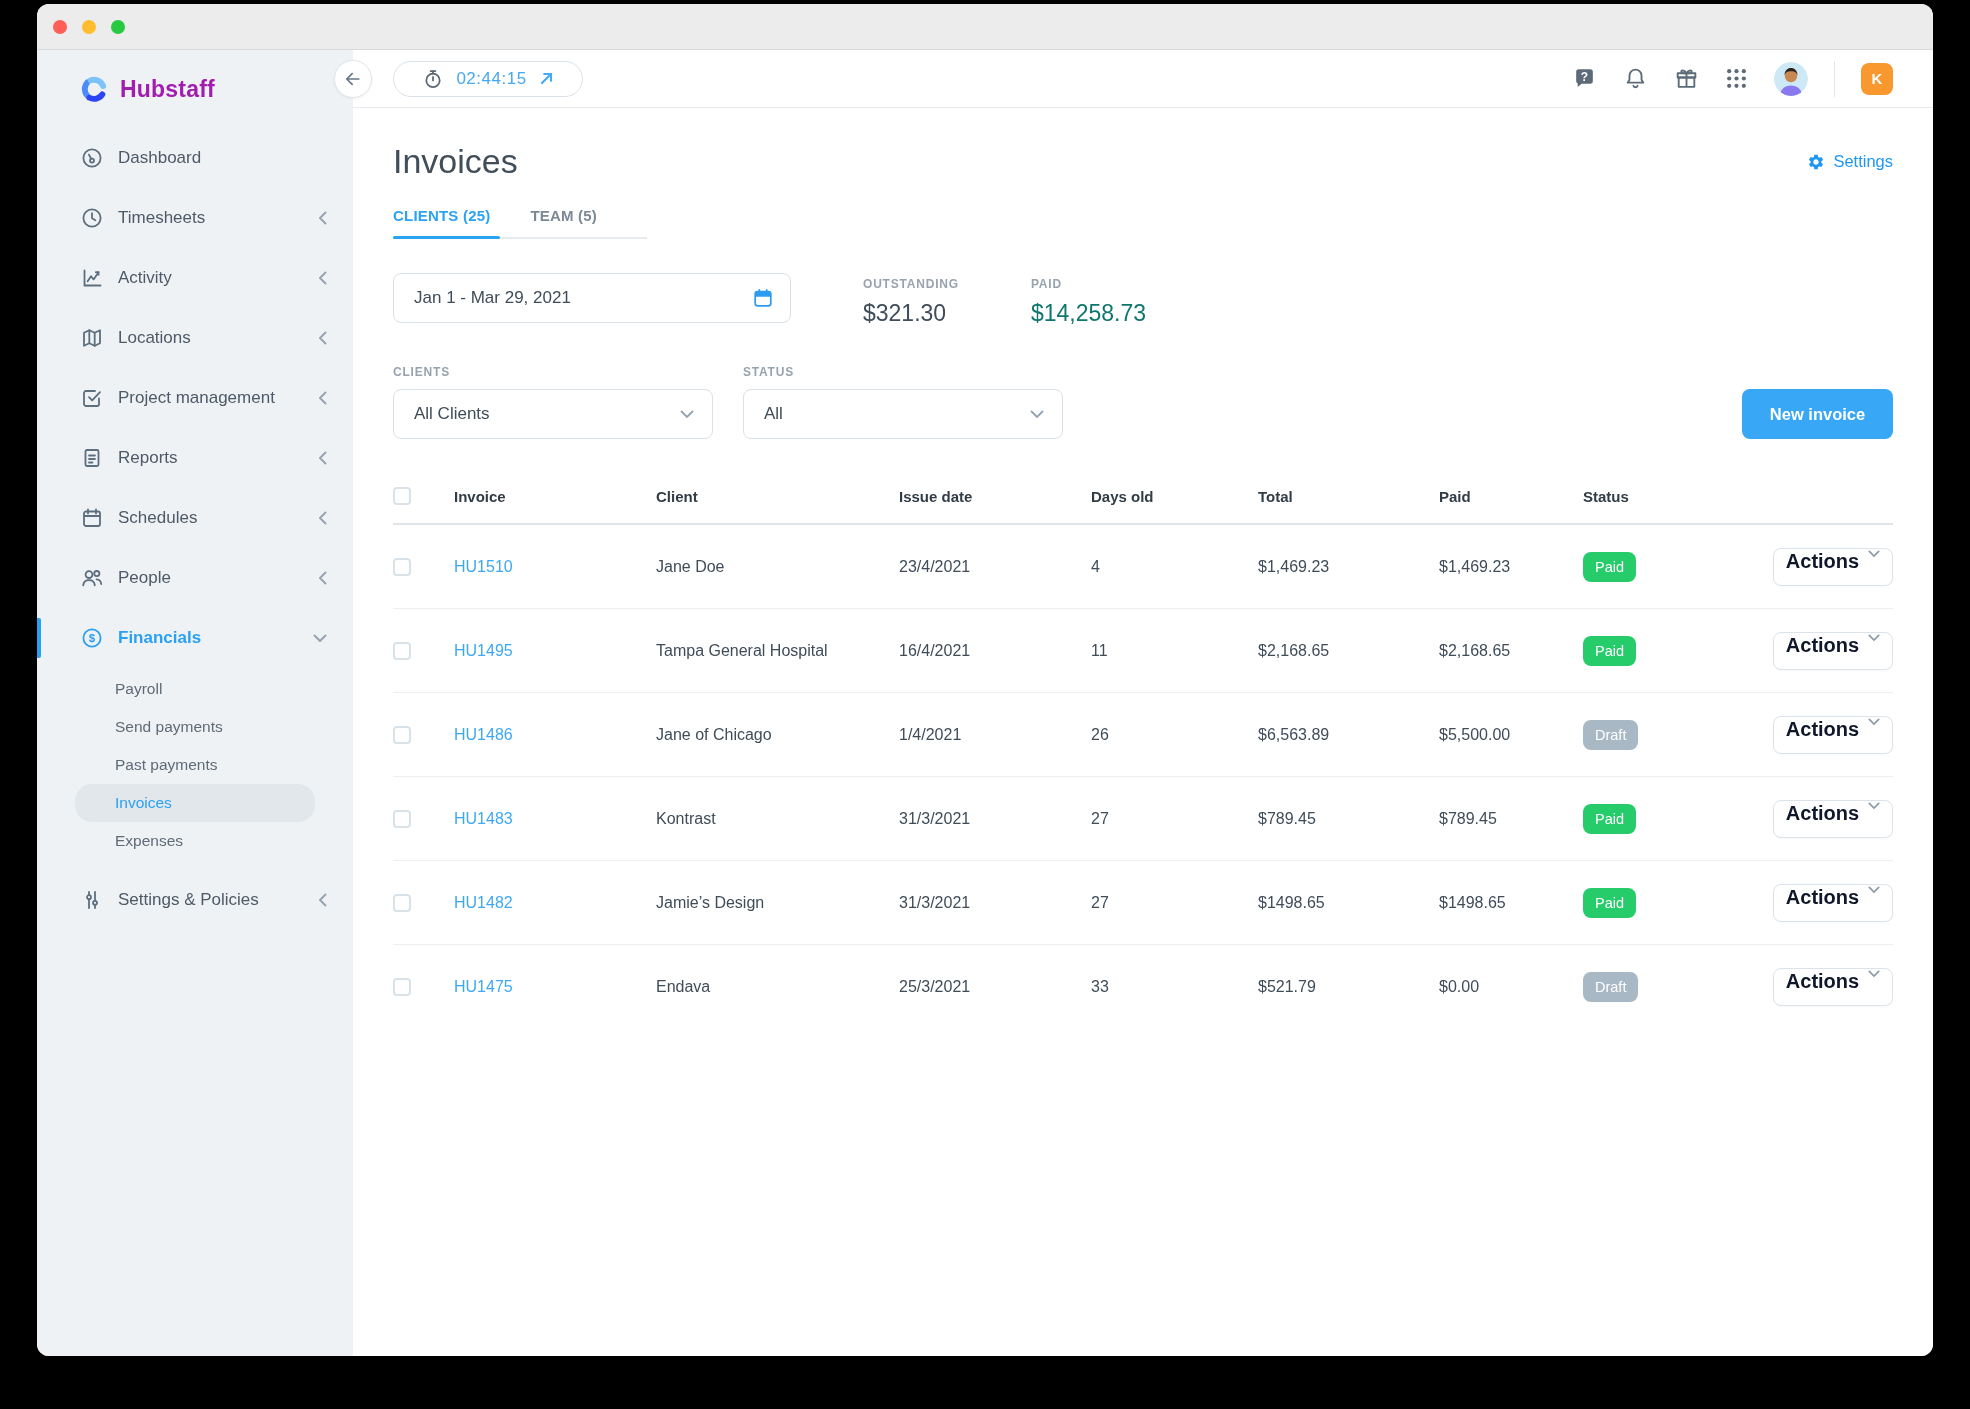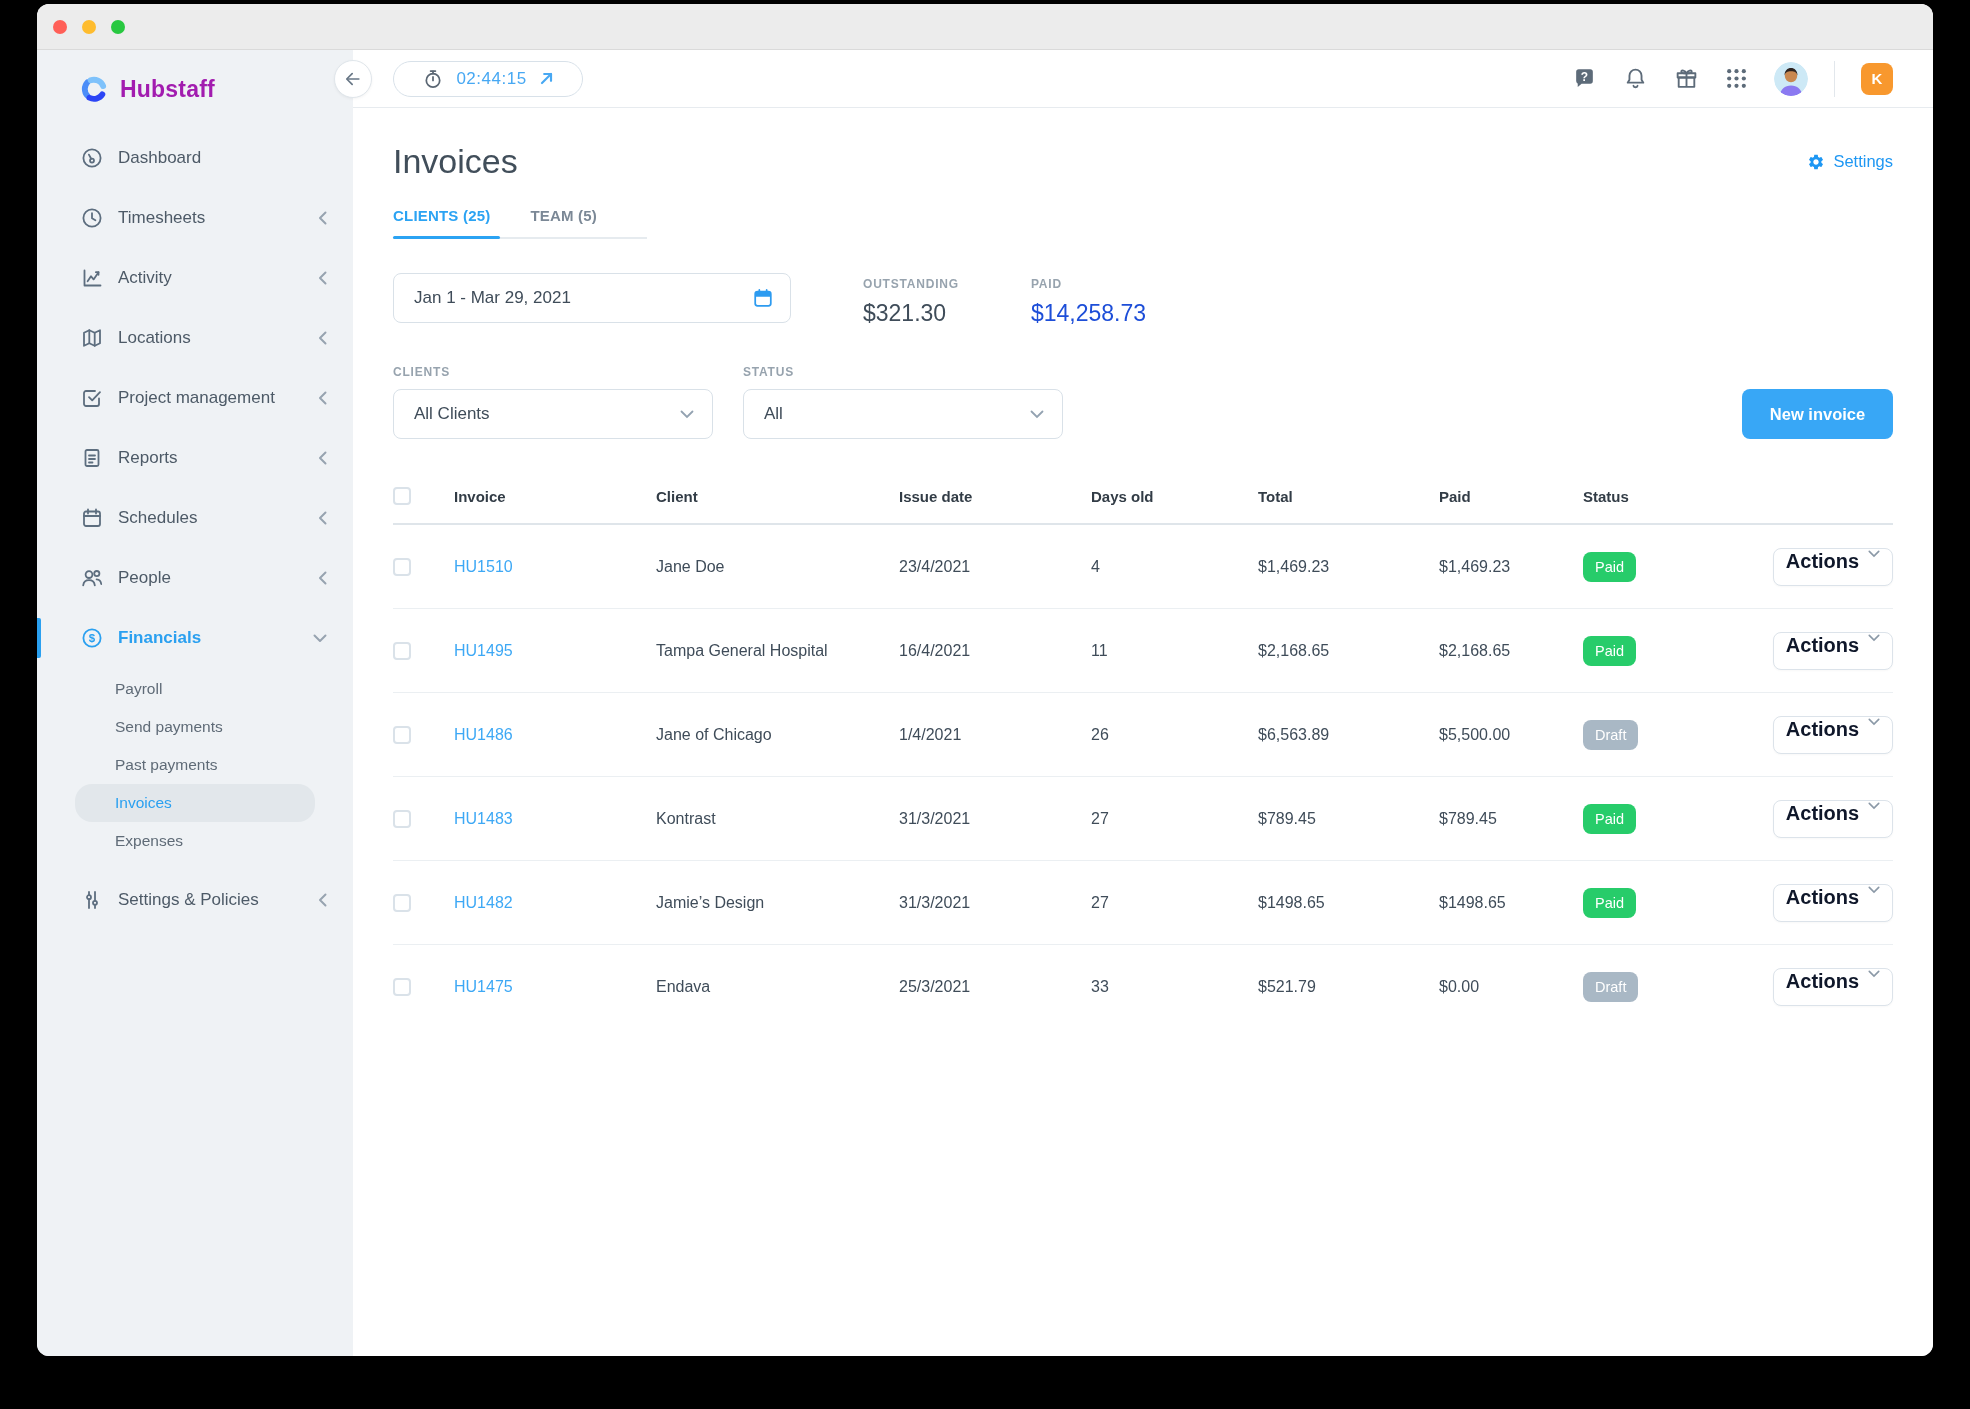--- a/index.html
+++ b/index.html
@@ -53,21 +53,21 @@
   .tabs{margin-top:26px;display:flex;gap:40px;border-bottom:2px solid #e6ebef;width:254px;}
   .tab{padding-bottom:13px;font-size:15px;font-weight:bold;color:#7b8896;letter-spacing:.2px;cursor:pointer;position:relative;white-space:nowrap;}
   .tab.active{color:#2ba3f3;}
   .tab.active::after{content:'';position:absolute;left:0;right:-10px;bottom:-2px;height:3px;background:#2ba3f3;border-radius:2px;}
   .summary-row{margin-top:34px;display:flex;align-items:flex-start;gap:72px;}
   .date-field{width:398px;height:50px;border:1px solid #d9e1e8;border-radius:8px;display:flex;
     align-items:center;justify-content:space-between;padding:0 16px 0 20px;cursor:pointer;background:#fff;}
   .date-text{font-size:17px;color:#3f4c59;}
   .metric-label{font-size:12px;font-weight:bold;color:#97a3ae;letter-spacing:.8px;margin-top:4px;}
   .metric-value{font-size:23px;color:#3f4c59;margin-top:9px;}
-  .metric-value.green{color:#1d4ed8;}
+  .metric-value.green{color:#0f766e;}
   .filters-row{margin-top:38px;display:flex;align-items:flex-end;}
   .filter-group{margin-right:30px;}
   .filter-label{font-size:12px;font-weight:bold;color:#97a3ae;letter-spacing:.8px;margin-bottom:10px;}
   .select{width:320px;height:50px;border:1px solid #d9e1e8;border-radius:8px;display:flex;align-items:center;
     justify-content:space-between;padding:0 18px 0 20px;font-size:17px;color:#3f4c59;cursor:pointer;background:#fff;}
   .btn-primary{margin-left:auto;width:151px;height:50px;border-radius:8px;background:#38a7f6;color:#fff;
     font-weight:bold;font-size:16.5px;display:flex;align-items:center;justify-content:center;cursor:pointer;border:none;}
   
   .table{margin-top:30px;}
   .tr{display:grid;grid-template-columns:61px 202px 243px 192px 167px 181px 144px 185px 1fr;align-items:center;}

